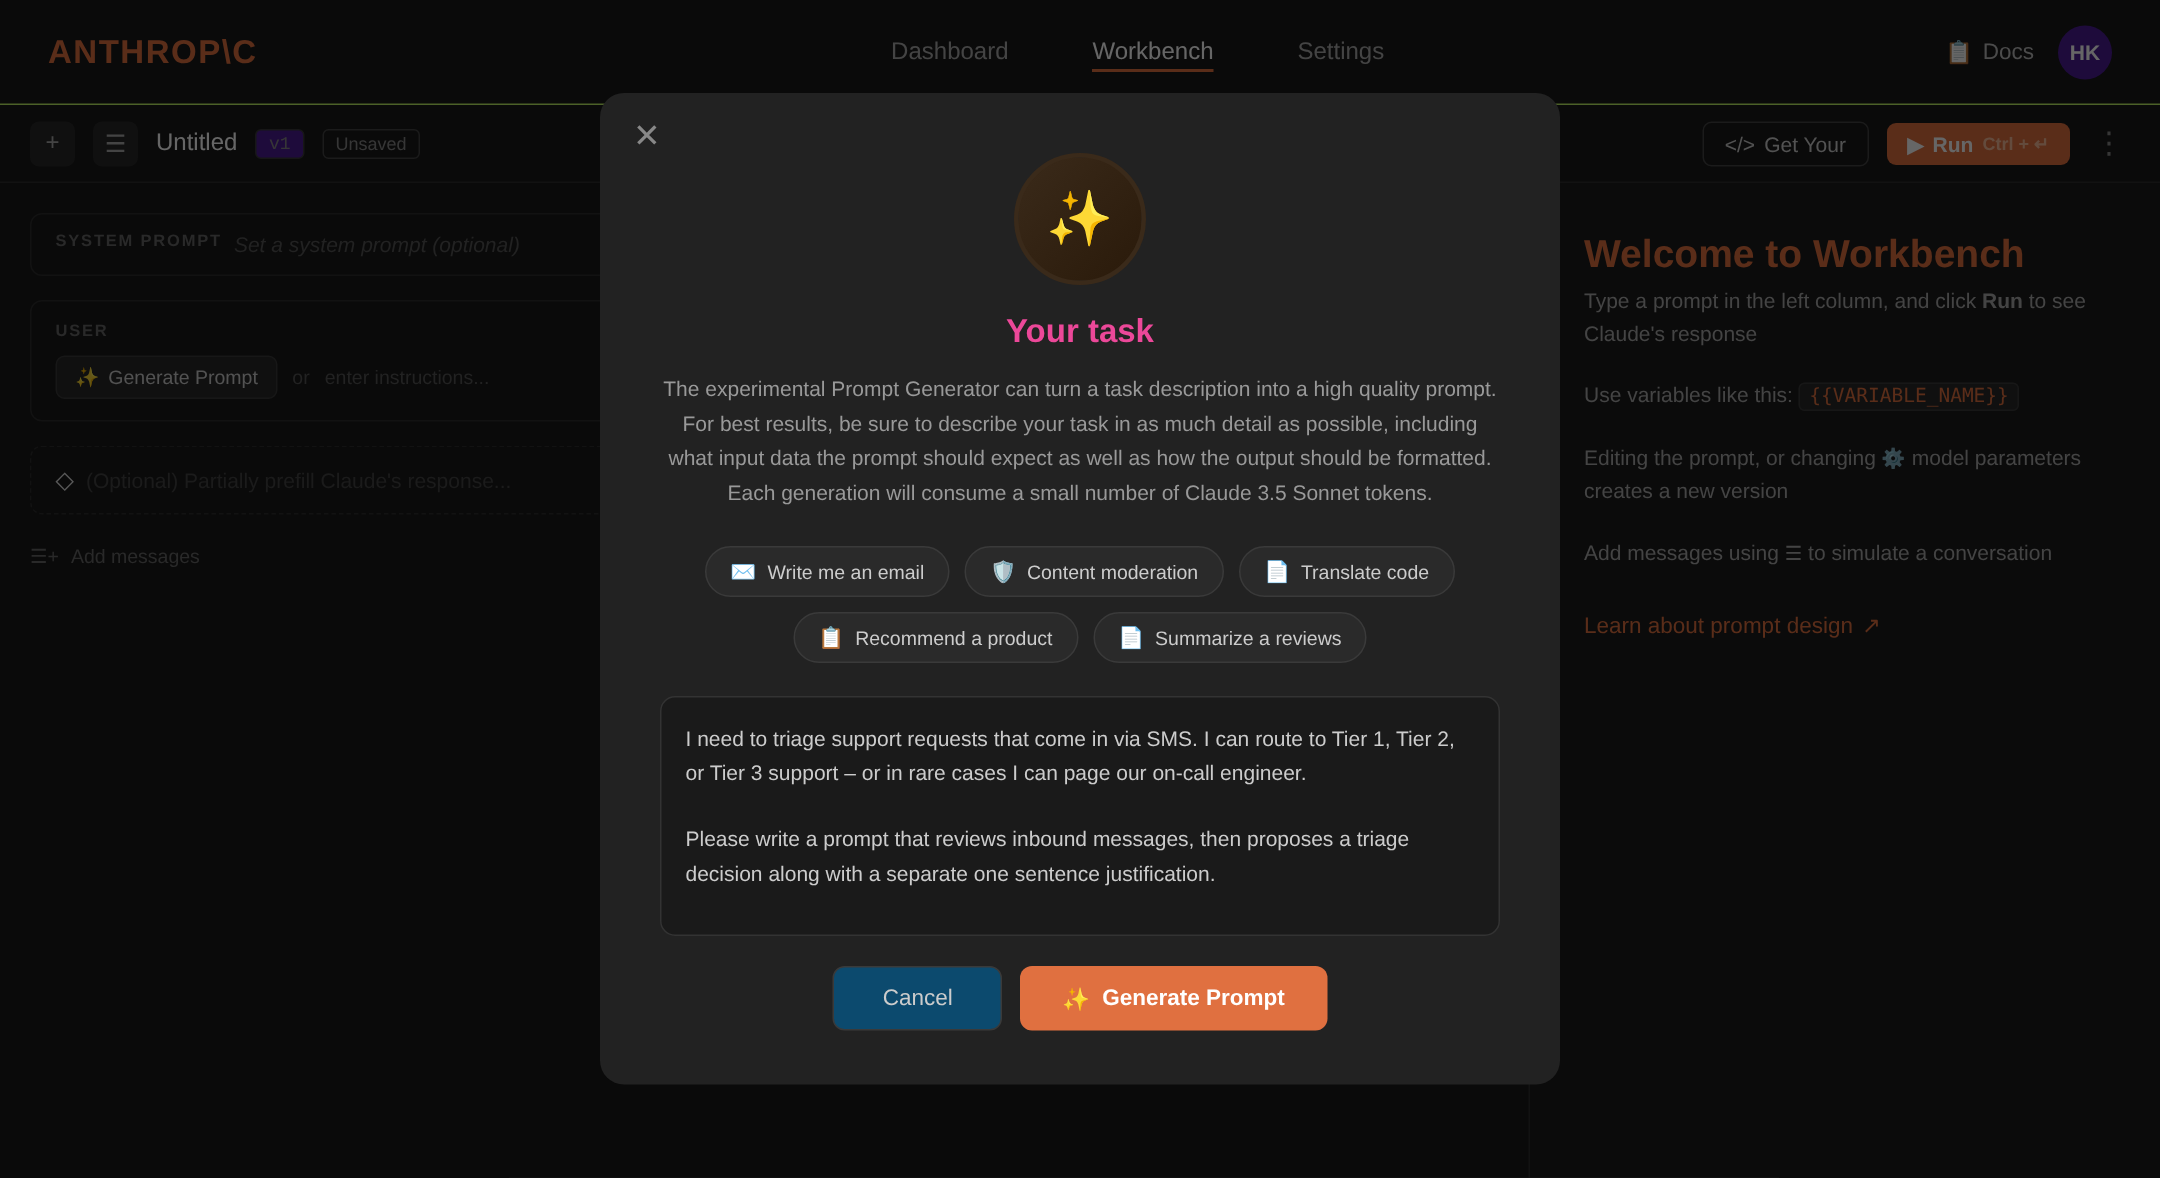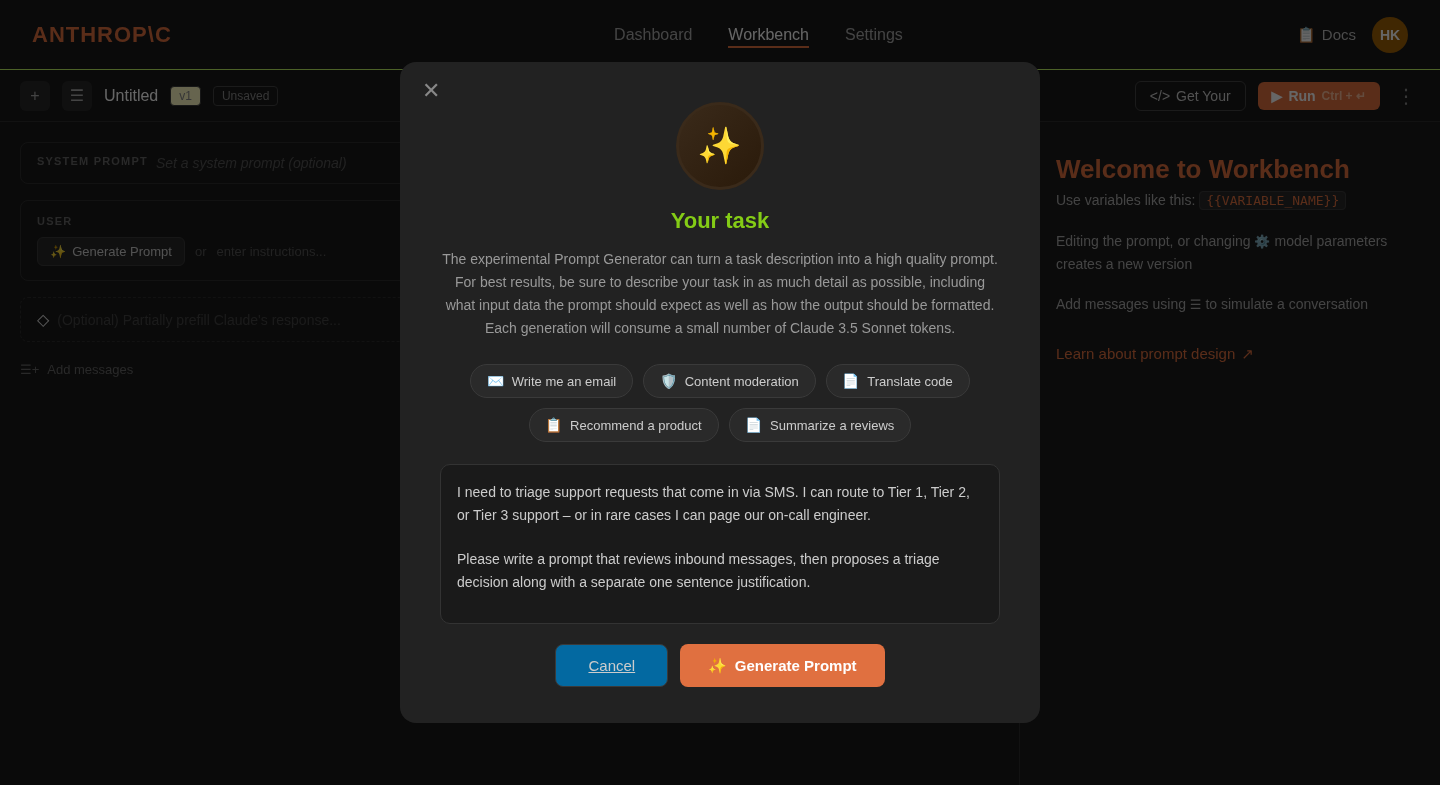--- a/index.html
+++ b/index.html
@@ -24,21 +24,21 @@
     }
     .logo {
       font-size: 22px;
       font-weight: 700;
       color: #e07040;
       letter-spacing: 1px;
       margin-right: 48px;
     }
     .nav-links {
       display: flex;
-      gap: 36px;
+      gap: 56px;
       flex: 1;
       justify-content: center;
     }
     .nav-link {
       font-size: 16px;
       color: #aaa;
       cursor: pointer;
       padding: 4px 0;
     }
     .nav-link.active {
@@ -56,21 +56,21 @@
       align-items: center;
       gap: 6px;
       color: #bbb;
       font-size: 15px;
       cursor: pointer;
     }
     .avatar {
       width: 36px;
       height: 36px;
       border-radius: 50%;
-      background: #a16207;
+      background: #4c1d95;
       display: flex;
       align-items: center;
       justify-content: center;
       font-weight: 700;
       font-size: 14px;
       color: #fff;
       cursor: pointer;
     }
 
     
@@ -95,26 +95,27 @@
       align-items: center;
       justify-content: center;
       font-size: 16px;
     }
     .toolbar-title {
       font-size: 16px;
       color: #fff;
       font-weight: 500;
     }
     .version-badge {
-      background: #fef9c3;
+      background: #4c1d95;
       border: 1px solid #3a3a3a;
       border-radius: 4px;
       padding: 2px 8px;
       font-size: 12px;
       color: #888;
+      font-family: Liberation Mono, monospace;
     }
     .unsaved-badge {
       background: transparent;
       border: 1px solid #444;
       border-radius: 4px;
       padding: 2px 8px;
       font-size: 12px;
       color: #888;
     }
     .toolbar-spacer { flex: 1; }
@@ -348,21 +349,21 @@
       align-items: center;
       justify-content: center;
       margin-bottom: 18px;
     }
     .modal-icon-svg {
       font-size: 36px;
     }
     .modal-title {
       font-size: 22px;
       font-weight: 700;
-      color: #84cc16;
+      color: #ec4899;
       margin-bottom: 14px;
     }
     .modal-desc {
       font-size: 14px;
       color: #999;
       text-align: center;
       line-height: 1.65;
       margin-bottom: 24px;
       max-width: 560px;
     }
@@ -403,28 +404,27 @@
       font-family: inherit;
       margin-bottom: 20px;
     }
     .modal-actions {
       display: flex;
       gap: 12px;
       width: 100%;
       justify-content: center;
     }
     .cancel-btn {
-      background: #0369a1;
+      background: #0c4a6e;
       border: 1px solid #3a3a3a;
       border-radius: 8px;
       color: #ccc;
       font-size: 15px;
       padding: 12px 32px;
       cursor: pointer;
-      text-decoration: underline;
     }
     .generate-btn {
       display: flex;
       align-items: center;
       gap: 8px;
       background: #e07040;
       border: none;
       border-radius: 8px;
       color: #fff;
       font-size: 15px;
@@ -500,20 +500,21 @@
       <span>☰+</span>
       <span>Add messages</span>
     </button>
   </div>
 
   <div class="right-panel">
     <div class="welcome-title">
       <span>W</span><span>elcome to </span><span style="color:#e07040">Workbench</span>
     </div>
     <div class="welcome-steps">
+      <p class="step-text">Type a prompt in the left column, and click <strong>Run</strong> to see Claude's response</p>
       <p class="step-text">Use variables like this: <span class="code-inline">{{VARIABLE_NAME}}</span></p>
       <p class="step-text">Editing the prompt, or changing <span style="font-size:13px">⚙️</span> model parameters creates a new version</p>
       <p class="step-text">Add messages using <span style="font-size:13px">☰</span> to simulate a conversation</p>
       <a class="learn-link">
         <span>L<span>earn about prompt design</span></span>
         <span>↗</span>
       </a>
     </div>
   </div>
 </div>

